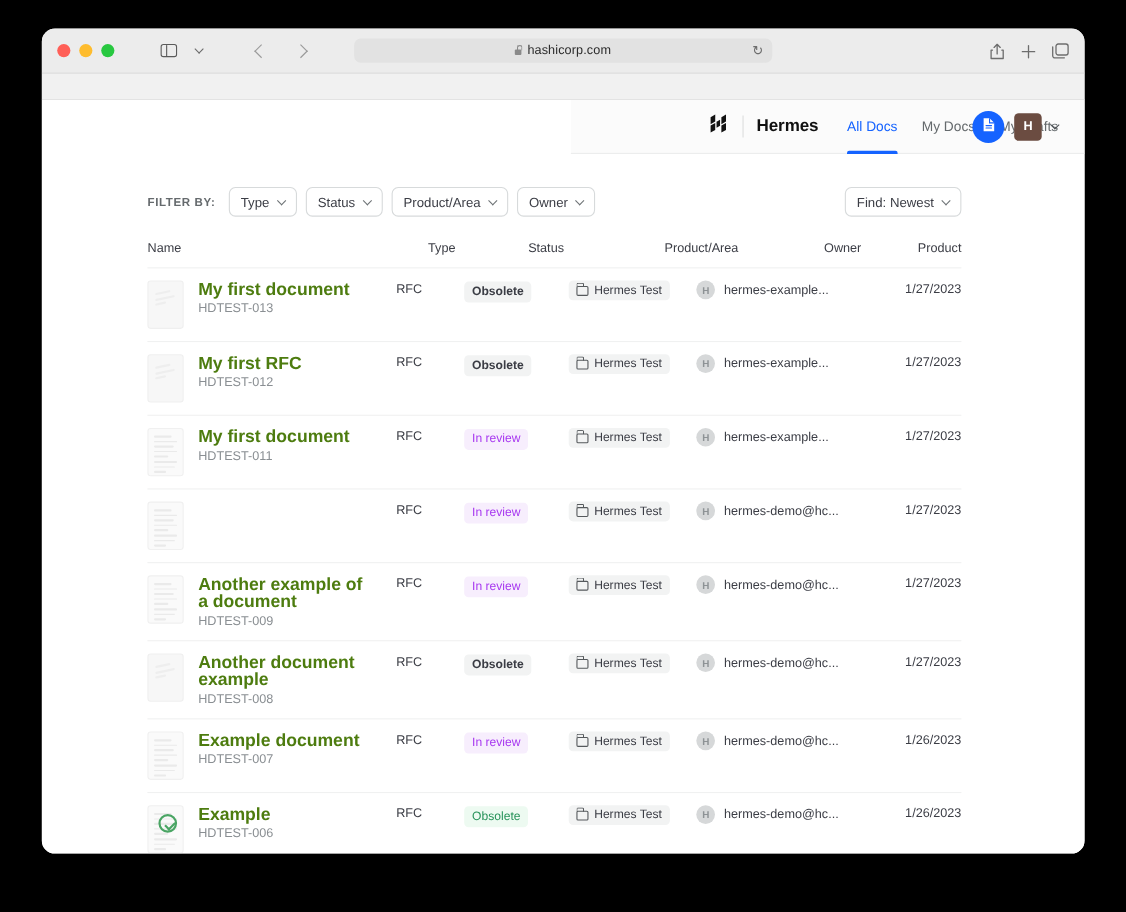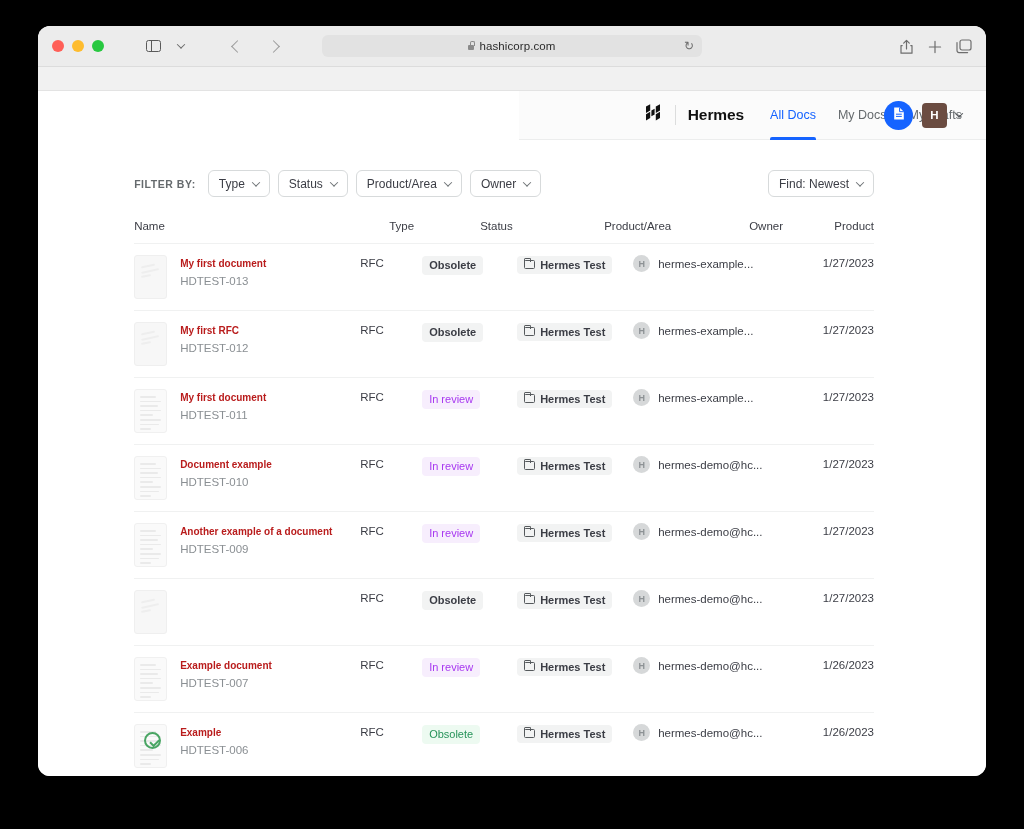--- a/index.html
+++ b/index.html
@@ -277,39 +277,39 @@
     content: "";
     position: absolute; left: 3.4px; top: 4.6px;
     width: 7px; height: 3.6px;
     border-left: 2px solid #4aa564;
     border-bottom: 2px solid #4aa564;
     transform: rotate(-45deg);
   }
 
   .name-text { padding-top: 1px; }
   .doc-title {
-    font-size: 10px; font-weight: bold; color: #b91c1c;
+    font-size: 16px; font-weight: bold; color: #4d7c0f;
     line-height: 16px; max-width: 160px;
   }
   .doc-id { font-size: 11.5px; color: #8a8f93; margin-top: 3px; }
 
   .type-cell { width: 62px; font-size: 11.5px; color: #3b3d45; align-self: flex-start; padding-top: 2px; }
   .status-cell { width: 95px; align-self: flex-start; padding-top: 0px; }
   .badge {
     display: inline-block;
     font-size: 11px;
     padding: 3px 7px;
     border-radius: 4px;
     line-height: 13px;
   }
   .badge.obsolete { background: #f2f3f3; color: #3b3d45; font-weight: bold; }
   .badge.inreview { background: #f7eefd; color: #a737f0; }
   .badge.approved { background: #edfaf1; color: #27935a; }
 
-  .product-cell { width: 116px; align-self: flex-start; font-weight: bold; }
+  .product-cell { width: 116px; align-self: flex-start; }
   .prod-chip {
     display: inline-flex; align-items: center; gap: 5px;
     background: #f2f3f3;
     border-radius: 4px;
     padding: 3px 7px;
     font-size: 11px; color: #3b3d45;
   }
   .folder {
     width: 11px; height: 9px;
     border: 1.2px solid #55595c;
@@ -562,24 +562,20 @@
                 <div class="thumb ">
                   <span class="ln" style="top:6px;width:16px"></span>
                   <span class="ln" style="top:10.6px;width:21px"></span>
                   <span class="ln" style="top:15.2px;width:18px"></span>
                   <span class="ln" style="top:19.799999999999997px;width:21px"></span>
                   <span class="ln" style="top:24.4px;width:13px"></span>
                   <span class="ln" style="top:29px;width:21px"></span>
                   <span class="ln" style="top:33.599999999999994px;width:19px"></span>
                   <span class="ln" style="top:38.199999999999996px;width:11px"></span>
                 </div>
-                <div class="name-text">
-                  <div class="doc-title">Document example</div>
-                  <div class="doc-id">HDTEST-010</div>
-                </div>
               </div>
               <div class="type-cell">RFC</div>
               <div class="status-cell"><span class="badge inreview">In review</span></div>
               <div class="product-cell"><span class="prod-chip">
                   <span class="folder"></span>
                   <span>Hermes Test</span>
                 </span></div>
               <div class="owner-cell">
                 <span class="owner-av">H</span>
                 <span class="owner-name">hermes-demo@hc...</span>
@@ -614,20 +610,24 @@
                 <span class="owner-name">hermes-demo@hc...</span>
               </div>
               <div class="created-cell">1/27/2023</div>
             </div>
             <div class="trow">
               <div class="name-cell">
                 <div class="thumb obsolete">
                   <span class="ln" style="top:9px;left:6px;width:14px;transform:rotate(-12deg)"></span>
                   <span class="ln" style="top:14px;left:6px;width:18px;transform:rotate(-12deg)"></span>
                   <span class="ln" style="top:19px;left:6px;width:10px;transform:rotate(-12deg)"></span>
+                </div>
+                <div class="name-text">
+                  <div class="doc-title">Another document example</div>
+                  <div class="doc-id">HDTEST-008</div>
                 </div>
               </div>
               <div class="type-cell">RFC</div>
               <div class="status-cell"><span class="badge obsolete">Obsolete</span></div>
               <div class="product-cell"><span class="prod-chip">
                   <span class="folder"></span>
                   <span>Hermes Test</span>
                 </span></div>
               <div class="owner-cell">
                 <span class="owner-av">H</span>

